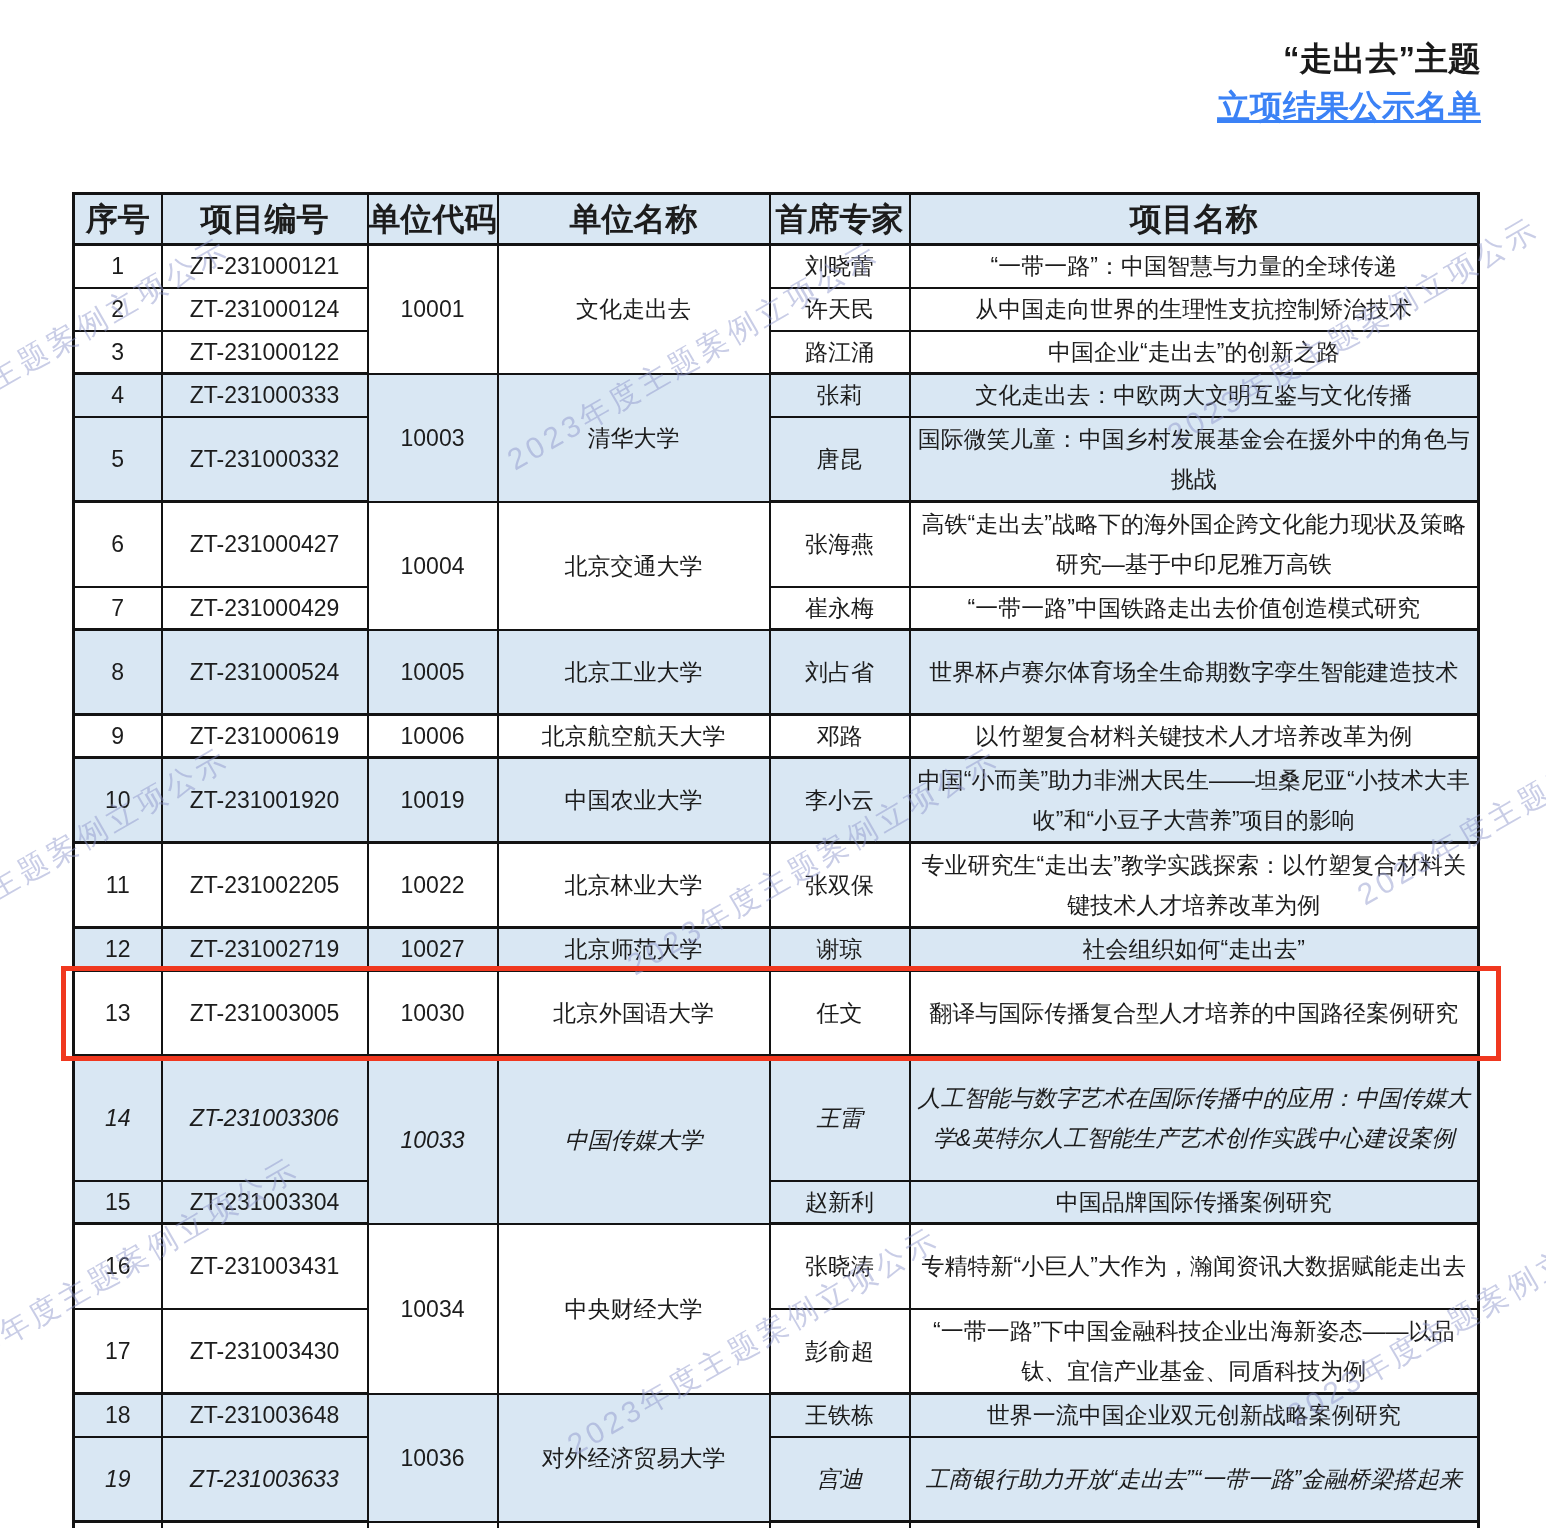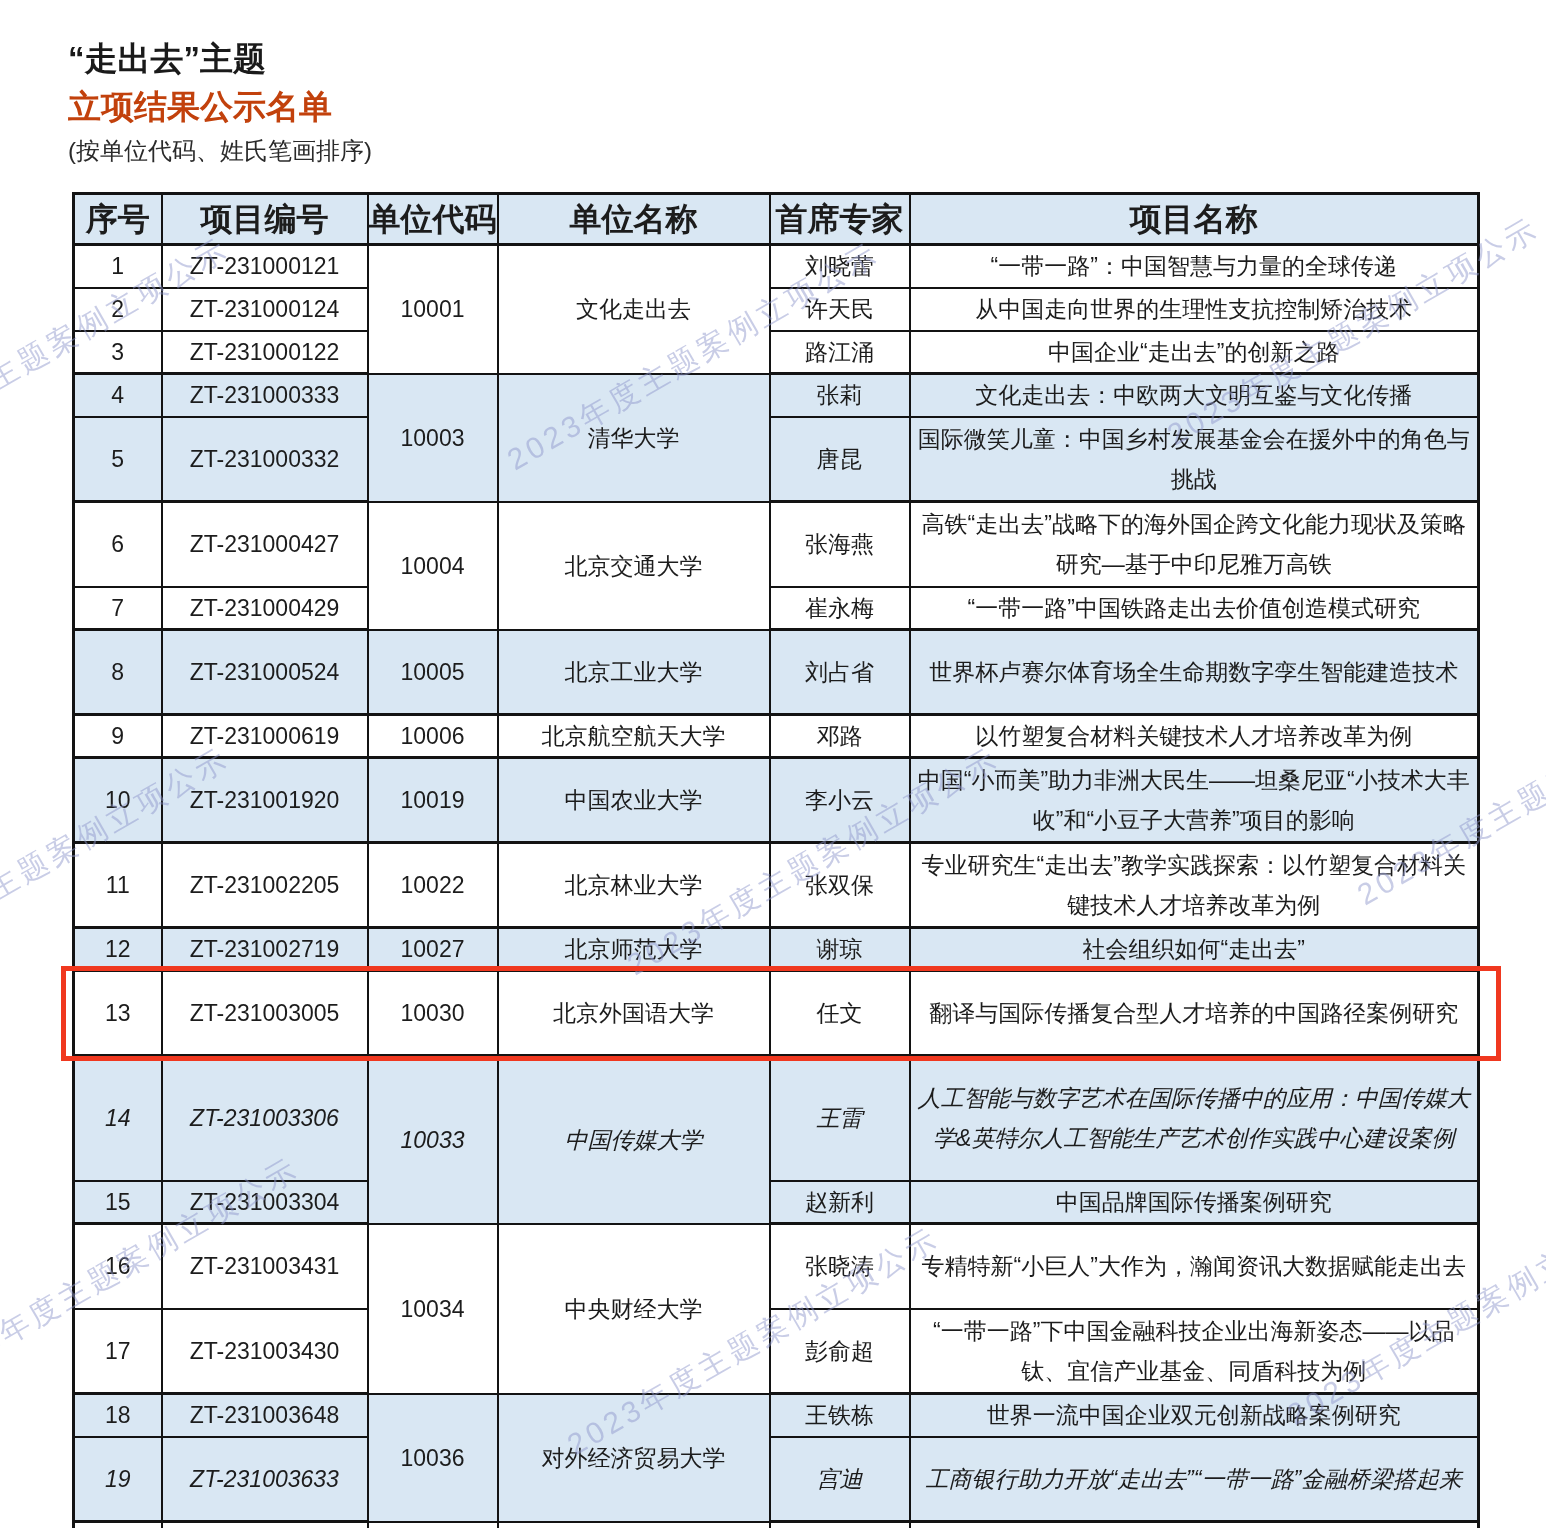--- a/index.html
+++ b/index.html
@@ -5,23 +5,23 @@
   html,body{margin:0;padding:0;background:#ffffff;}
   .page{
     position:relative;
     width:1546px;height:1528px;
     overflow:hidden;
     background:#ffffff;
     font-family:"Liberation Sans","DejaVu Sans",sans-serif;
     color:#1c1c1c;
   }
   
-  .heading{position:absolute;left:68px;top:0;width:1405px;text-align:left;z-index:2;}
+  .heading{position:absolute;left:76px;top:0;width:1405px;text-align:right;z-index:2;}
   .heading h1{margin:36px 0 0;font-size:33px;line-height:46px;font-weight:bold;color:#1a1a1a;}
-  .heading h2{margin:2px 0 0;font-size:33px;line-height:46px;font-weight:bold;color:#c2410c;}
+  .heading h2{margin:2px 0 0;font-size:33px;line-height:46px;font-weight:bold;color:#3b82f6;text-decoration:underline;}
   .heading .note{margin-top:6px;font-size:24px;line-height:30px;font-weight:normal;color:#2a2a2a;}
   
   table.results{
     position:absolute;left:72px;top:192px;width:1405px;
     border-collapse:collapse;table-layout:fixed;
     border:3px solid #131313;
     z-index:1;
   }
   table.results th,table.results td{
     border:2px solid #131313;
@@ -79,21 +79,20 @@
       <span class="wm" style="left: 620px; top: 950px; color: rgb(143, 151, 204);">2023年度主题案例立项公示</span>
       <span class="wm" style="left: 1350px; top: 880px; color: rgb(143, 151, 204);">2023年度主题案例立项公示</span>
       <span class="wm" style="left: -80px; top: 1360px; color: rgb(143, 151, 204);">2023年度主题案例立项公示</span>
       <span class="wm" style="left: 560px; top: 1430px; color: rgb(143, 151, 204);">2023年度主题案例立项公示</span>
       <span class="wm" style="left: 1280px; top: 1400px; color: rgb(143, 151, 204);">2023年度主题案例立项公示</span>
     </div>
 
   <div class="heading">
     <h1>“走出去”主题</h1>
     <h2>立项结果公示名单</h2>
-    <div class="note">(按单位代码、姓氏笔画排序)</div>
   </div>
 
   <table class="results">
     <colgroup>
       <col style="width:88px">
         <col style="width:206px">
         <col style="width:130px">
       <col style="width:272px">
         <col style="width:140px">
         <col style="width:569px">

